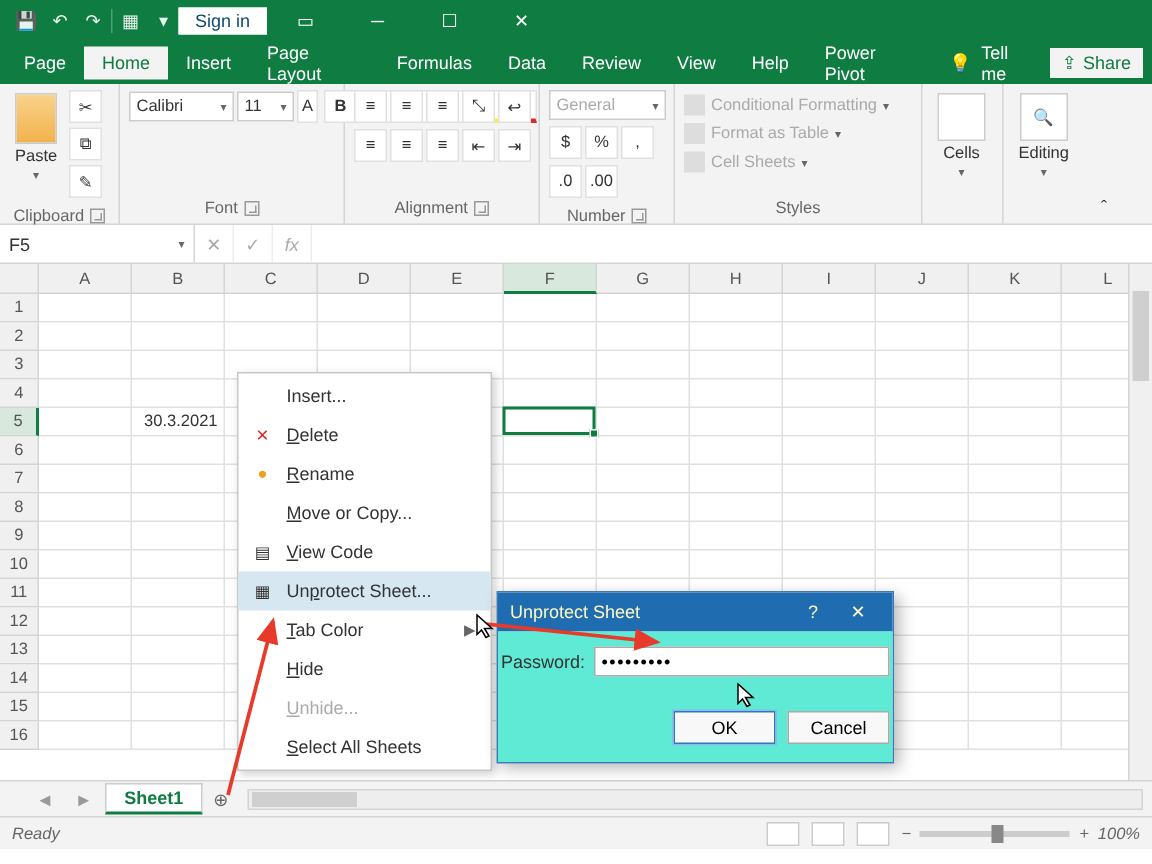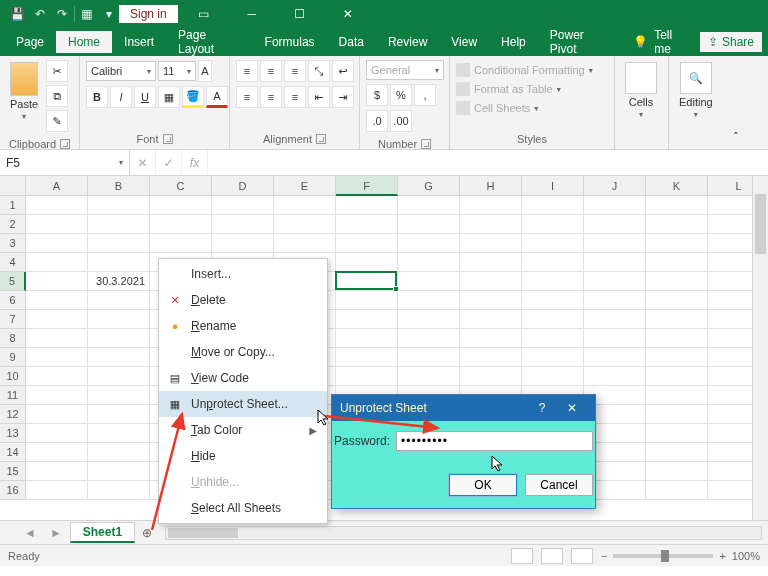--- a/index.html
+++ b/index.html
@@ -4,21 +4,21 @@
 <style>
   * { margin: 0; padding: 0; box-sizing: border-box; font-family: "Segoe UI", Tahoma, sans-serif; }
   body { background: #fff; width: 768px; height: 576px; overflow: hidden; position: relative; font-size: 12px; color: #333; }
 
   
   .titlebar { background: #0f7c41; height: 28px; display: flex; align-items: center; color: #fff; padding: 0 4px; }
   .titlebar .qat { display: flex; gap: 2px; align-items: center; margin-left: 4px; }
   .titlebar .qat div { width: 20px; height: 20px; display: flex; align-items: center; justify-content: center; opacity: .9; cursor: pointer; }
   .titlebar .title { flex: 1; text-align: center; font-size: 12px; }
   .titlebar .right { display: flex; align-items: center; gap: 4px; }
-  .signin { background: #fff; color: #7f1d1d; padding: 1px 10px; font-size: 12px; border: 1px solid #fff; cursor: pointer; }
+  .signin { background: #fff; color: #0c4a6e; padding: 1px 10px; font-size: 12px; border: 1px solid #fff; cursor: pointer; }
   .winbtn { width: 44px; height: 28px; display: flex; align-items: center; justify-content: center; color: #fff; cursor: pointer; }
 
   
   .tabs { background: #0f7c41; height: 28px; display: flex; align-items: center; padding-left: 4px; gap: 0; color: #fff; }
   .tab { padding: 4px 12px; font-size: 12px; cursor: pointer; }
   .tab.active { background: #f3f3f3; color: #0f7c41; }
   .tabs .spacer { flex: 1; }
   .share-btn { background: #f3f3f3; color: #0f7c41; padding: 3px 8px; margin-right: 6px; cursor: pointer; font-size: 12px; display: flex; align-items: center; gap: 4px; }
 
   
@@ -65,21 +65,21 @@
   .sheettabs { height: 24px; border-top: 1px solid #d4d4d4; display: flex; align-items: center; background: #f3f3f3; padding-left: 18px; gap: 2px; }
   .sheetnav { color: #999; padding: 0 6px; cursor: pointer; }
   .sheettab { background: #fff; border: 1px solid #ccc; border-bottom: none; padding: 2px 12px; font-size: 12px; cursor: pointer; }
   .sheettab.active { border-bottom: 2px solid #0f7c41; font-weight: 600; color: #0f7c41; }
   .addsheet { width: 20px; height: 20px; display: flex; align-items: center; justify-content: center; color: #666; cursor: pointer; }
   .sheettabs .hsb { flex: 1; margin: 0 6px; display:flex; align-items:center; }
   .hsb-track { flex:1; height:14px; background:#eee; border:1px solid #d4d4d4; position:relative;}
   .hsb-thumb { position:absolute; left:2px; top:1px; width:70px; height:10px; background:#cfcfcf;}
 
   
-  .statusbar { height: 22px; background: #f3f3f3; border-top: 1px solid #d4d4d4; display: flex; align-items: center; padding: 0 8px; font-size: 11px; color: #666; gap: 8px; }
+  .statusbar { height: 22px; background: #f3f3f3; border-top: 1px solid #d4d4d4; display: flex; align-items: center; padding: 0 8px; font-size: 11px; color: #666; gap: 8px; font-style: italic; }
   .statusbar .sp { flex: 1; }
   .viewbtn { width: 22px; height: 16px; border: 1px solid #ccc; background: #fff; cursor: pointer; }
   .zoom { display: flex; align-items: center; gap: 6px; }
   .zslider { width: 100px; height: 4px; background: #ccc; position: relative; }
   .zslider .zt { position: absolute; left: 48px; top: -4px; width: 8px; height: 12px; background: #888; }
 
   
   .ctxmenu { position: absolute; background: #fff; border: 1px solid #c8c8c8; box-shadow: 2px 2px 6px rgba(0,0,0,.2); width: 170px; padding: 2px 0; }
   .ctxitem { display: flex; align-items: center; gap: 8px; padding: 5px 10px 5px 8px; font-size: 12px; cursor: pointer; }
   .ctxitem:hover, .ctxitem.hov { background: #d6e7f1; }
@@ -163,21 +163,21 @@
         <div class="sq">✎</div>
       </div>
     </div>
     <div class="group-label">
         <span>Clipboard</span>
         <span class="dlaunch"></span>
       </div>
   </div>
 
   <div class="group" style="width:150px;">
-    <div class="group-body" style="flex-direction:column;gap:4px;">
+    <div class="group-body" style="gap:4px;">
       <div class="row">
         <div class="dd">
             <span>Calibri</span>
             <span class="chev">▾</span>
           </div>
         <div class="dd small">
             <span>11</span>
             <span class="chev">▾</span>
           </div>
         <div class="sq" style="width:14px;">A</div>
@@ -598,21 +598,21 @@
   <div class="zoom">
     <span>−</span>
     <div class="zslider">
         <div class="zt"></div>
       </div>
     <span>+</span>
     <span>100%</span>
   </div>
 </div>
 
-<div class="ctxmenu" style="left:158px; top:258px;">
+<div class="ctxmenu" style="left:158px; top:248px;">
   <div class="ctxitem">
       <div class="ctxicon"></div>
       <span>Insert...</span>
     </div>
   <div class="ctxitem">
       <div class="ctxicon" style="color:#d32f2f;">✕</div>
       <span><span class="ul">D</span>elete</span>
     </div>
   <div class="ctxitem">
       <div class="ctxicon" style="color:#f0a020;">●</div>

